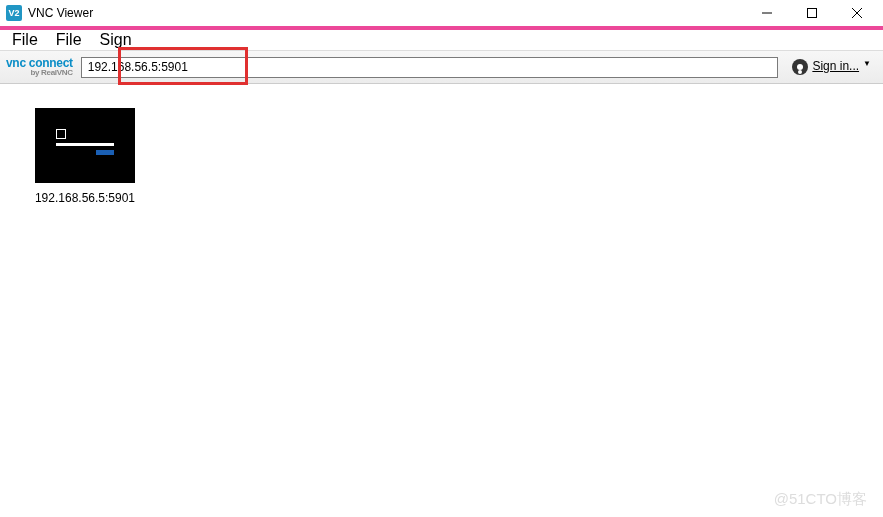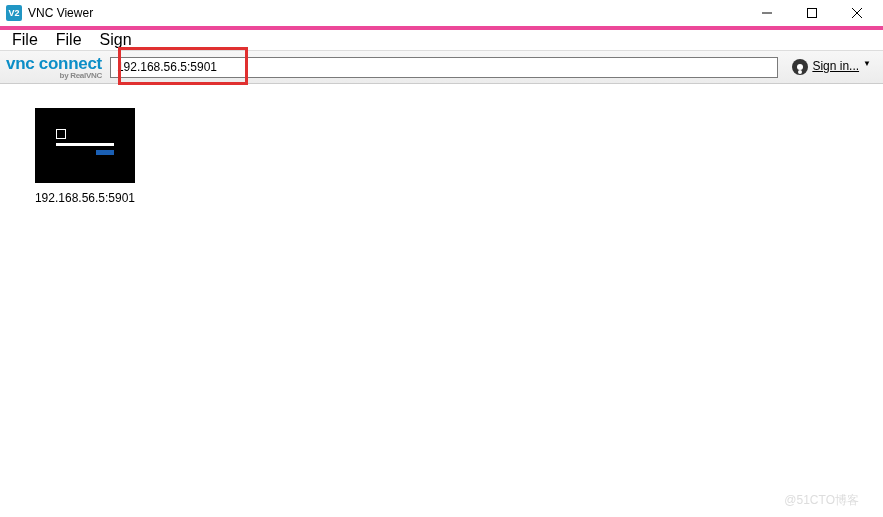--- a/index.html
+++ b/index.html
@@ -64,21 +64,21 @@
       gap: 8px;
     }
     .logo-block {
       display: flex;
       flex-direction: column;
       line-height: 1;
       color: #0c8ec7;
       font-weight: 600;
       letter-spacing: -0.3px;
     }
-    .logo-main { font-size: 17px; font-family: Arial, sans-serif; }
+    .logo-main { font-size: 12px; font-family: Arial, sans-serif; }
     .logo-sub { font-size: 8px; color: #888; text-align: right; font-weight: bold; }
     .address-wrap {
       flex: 1;
       position: relative;
     }
     .address-input {
       width: 100%;
       height: 21px;
       border: 1px solid #7a7a7a;
       padding: 0 6px;
@@ -153,23 +153,23 @@
       background: #1a5fb4;
       margin-left: auto;
     }
     .conn-label {
       font-size: 12px;
       color: #000;
     }
     .watermark {
       position: absolute;
       bottom: 8px;
-      right: 24px;
+      right: 16px;
       color: #ddd;
-      font-size: 12px;
+      font-size: 15px;
     }
     .chevron-down {
       font-size: 8px;
       color: #000;
     }
   </style>
 </head>
 <body>
 
 <div class="titlebar">

